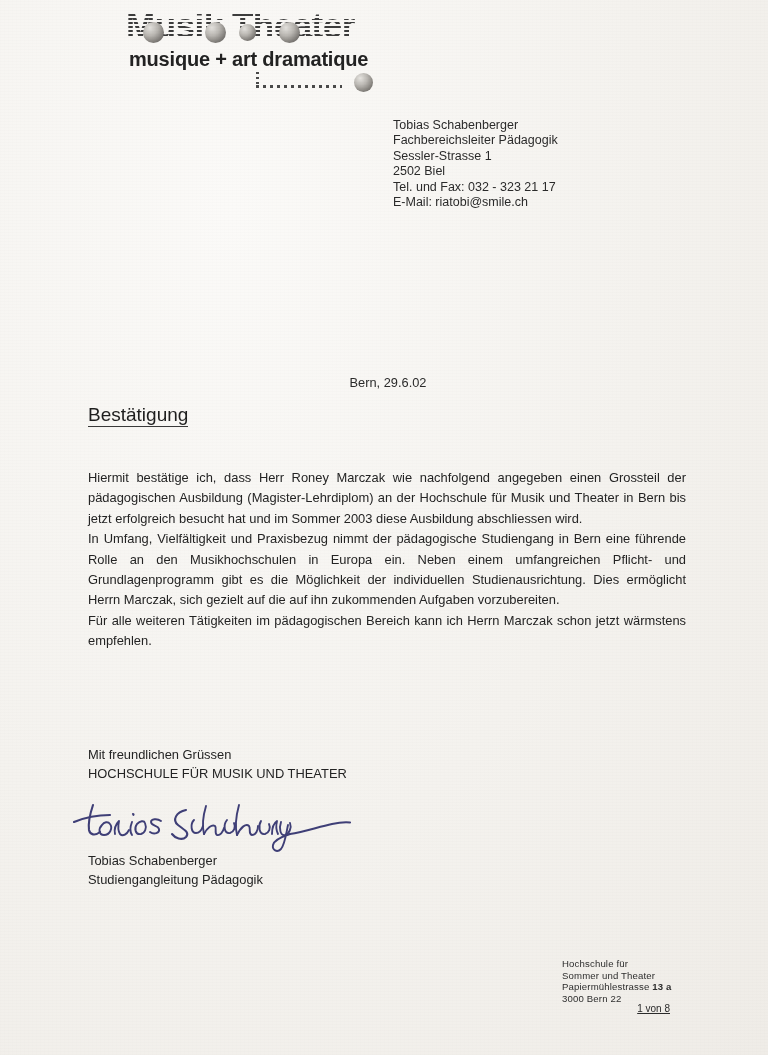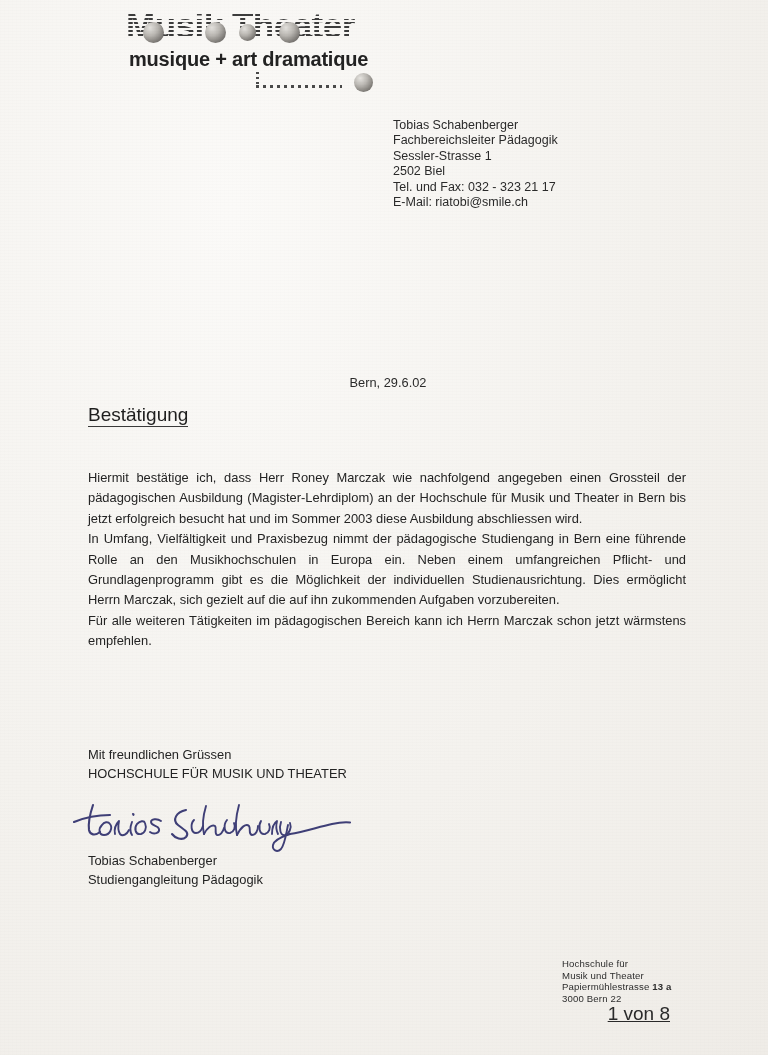--- a/index.html
+++ b/index.html
@@ -196,21 +196,21 @@
     margin-top: 26px;
   }
   #footer-address .bold { font-weight: bold; text-align: right; }
 
   #page-number {
     position: absolute;
     left: 400px;
     top: 1003px;
     width: 270px;
     text-align: right;
-    font-size: 19px;
+    font-size: 10px;
     color: #2b2b2b;
     text-decoration: underline;
   }
 </style>
 </head>
 <body>
 
 <div id="page">
 
   <div id="logo">
@@ -276,21 +276,21 @@
         <path d="M228 42 C242 40, 256 35, 270 32 C277 30.5, 283 30, 288 30.5" stroke-width="2.1"></path>
       </g>
     </svg>
   </div>
 
   <div id="signer">Tobias Schabenberger
 Studiengangleitung Pädagogik</div>
 
   <div id="footer-address">
     <div>Hochschule für</div>
-    <div>Musik und Theater</div>
+    <div>Sommer und Theater</div>
     <div><span>Papiermühlestrasse </span><span class="bold">13 a</span></div>
     <div>3000 Bern 22</div>
   </div>
 
   <div id="page-number">1 von 8</div>
 
   <div id="grain"></div>
 </div>
 
 </body></html>

